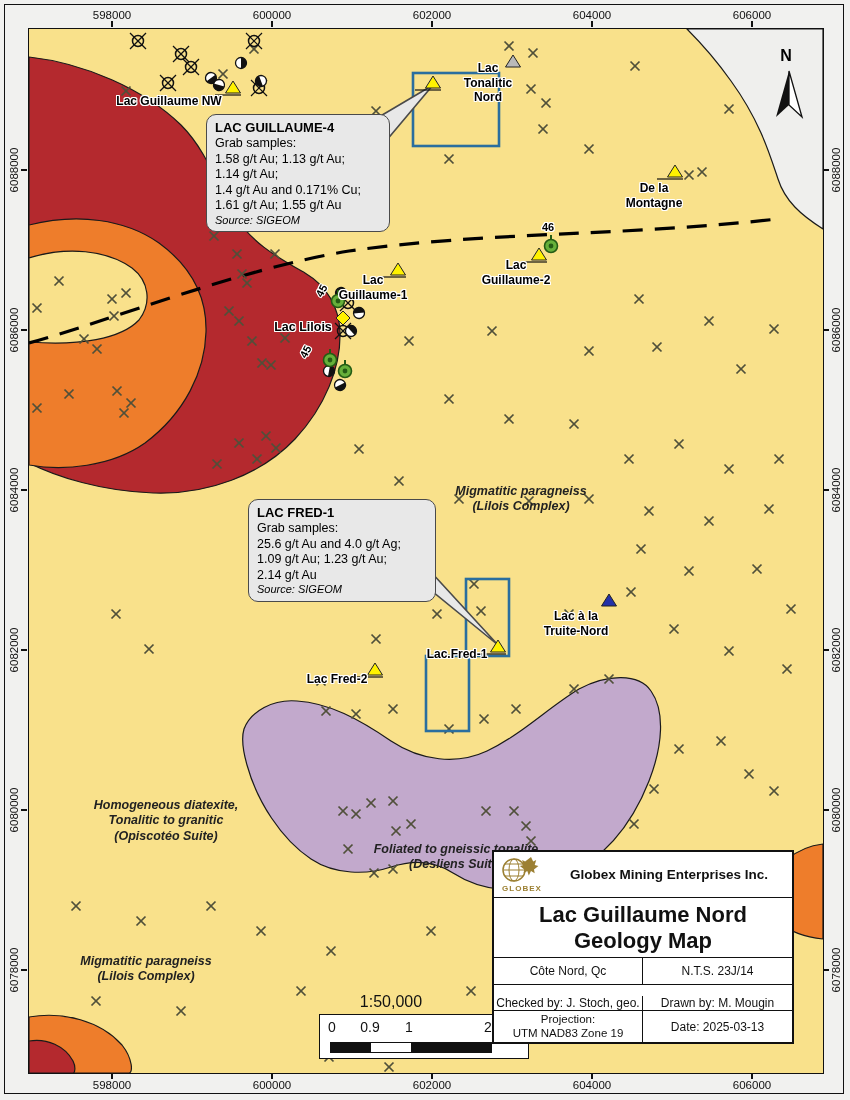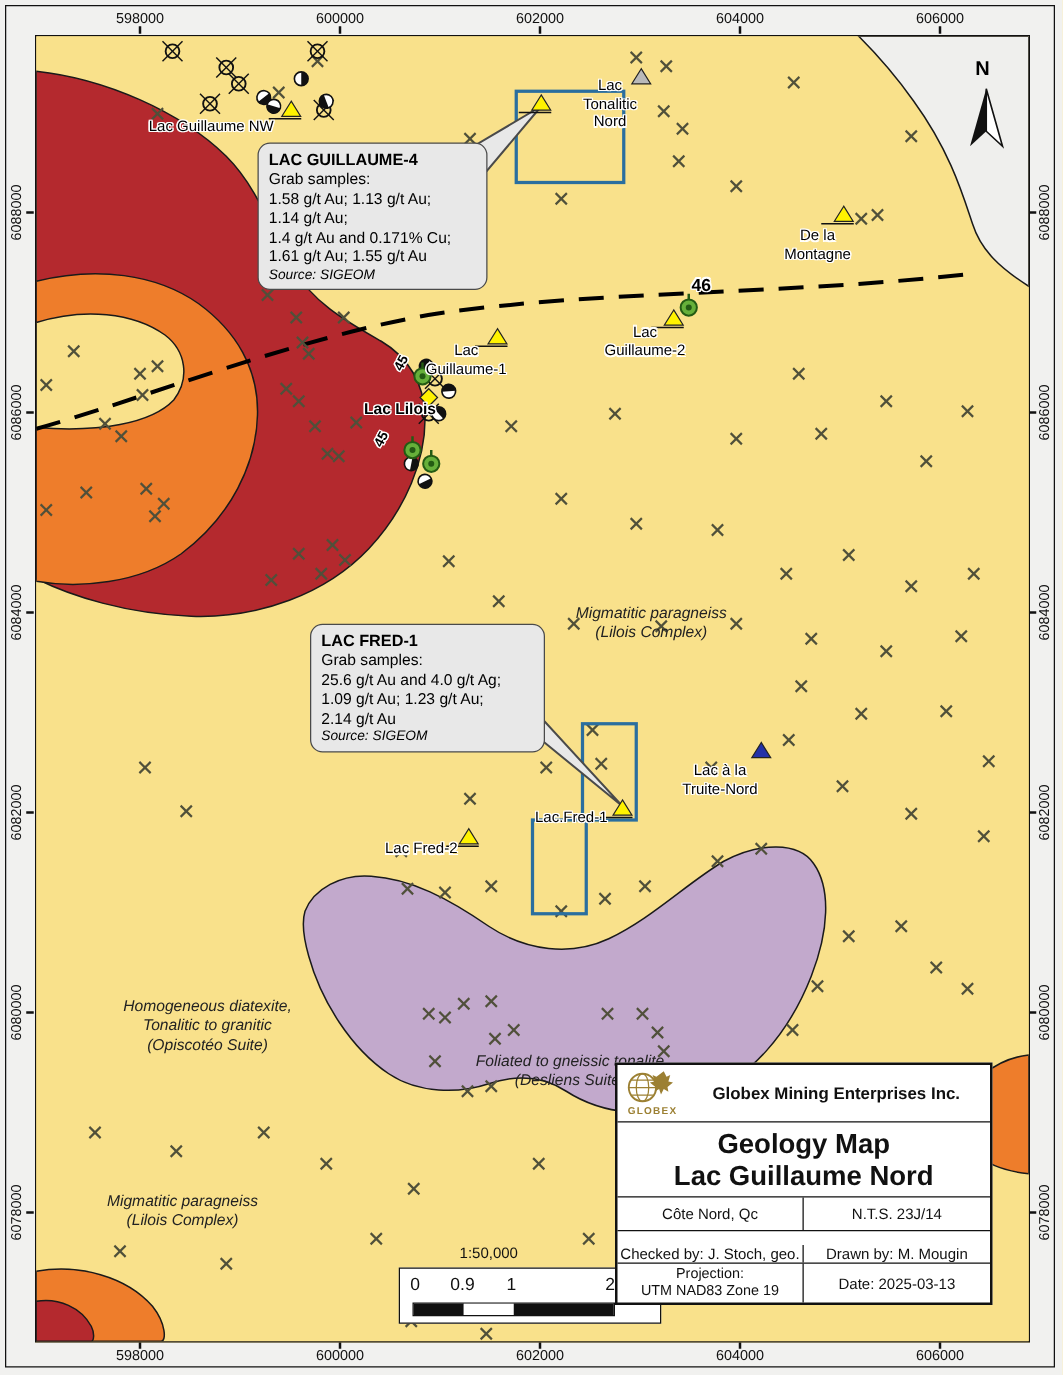--- a/index.html
+++ b/index.html
@@ -4,28 +4,28 @@
 <style>
   html,body{margin:0;padding:0;}
   .page{position:relative;width:850px;height:1100px;background:#F1F1EF;font-family:"Liberation Sans",sans-serif;overflow:hidden;}
   .outer-border{position:absolute;left:4px;top:4px;width:840px;height:1090px;border:1.6px solid #111;box-sizing:border-box;}
   .map{position:absolute;left:28px;top:28px;width:794px;height:1044px;border:1.6px solid #111;box-sizing:content-box;background:#F9E18B;}
   .map svg{position:absolute;left:0;top:0;}
   .axis-label{position:absolute;font-size:11.5px;color:#111;transform:translate(-50%,-50%);white-space:nowrap;}
   .axis-label.v{transform:translate(-50%,-50%) rotate(-90deg);}
   .tickv{position:absolute;width:1.6px;height:6px;background:#111;}
   .tickh{position:absolute;width:6px;height:1.6px;background:#111;}
-  .map-label{position:absolute;transform:translate(-50%,-50%);text-align:center;font-size:12px;line-height:1.22;color:#000;white-space:nowrap;z-index:4;}
+  .map-label{position:absolute;transform:translate(-50%,-50%);text-align:center;font-size:12px;line-height:1.22;color:#000;white-space:nowrap;z-index:4;font-weight:bold;}
   .halo{text-shadow:-1px -1px 0 #fff,1px -1px 0 #fff,-1px 1px 0 #fff,1px 1px 0 #fff,0 1px 0 #fff,0 -1px 0 #fff,1px 0 0 #fff,-1px 0 0 #fff;}
   .unit-label{font-style:italic;color:#222;font-size:12.5px;white-space:nowrap;z-index:2;}
   .bold{font-weight:bold;font-size:12.5px;}
   .callout{position:absolute;background:#E8E8E8;border:1.8px solid #4A4A4A;border-radius:10px;padding:5px 8px 4px 8px;font-size:12.5px;line-height:1.24;color:#000;z-index:5;}
   .callout .c-title{font-weight:bold;font-size:13px;}
   .callout .c-source{font-style:italic;font-size:11px;}
-  .scale-title{position:absolute;transform:translate(-50%,-50%);font-size:12px;color:#111;z-index:5;}
+  .scale-title{position:absolute;transform:translate(-50%,-50%);font-size:16px;color:#111;z-index:5;}
   .scalebox{position:absolute;background:#fff;border:1.6px solid #111;box-sizing:border-box;z-index:5;}
   .scalebox span{position:absolute;transform:translateX(-50%);font-size:14px;color:#111;top:4px;}
   .scalebar{position:absolute;left:10px;top:27px;width:160px;height:9px;border:1.2px solid #111;box-sizing:content-box;display:flex;background:#fff;}
   .sb-b{background:#111;height:100%;}
   .sb-w{background:#fff;height:100%;}
   .km{position:absolute;font-size:14px;color:#111;left:176px;top:22px;transform:none !important;}
   .titleblock{position:absolute;left:492px;top:850px;width:302px;height:194px;background:#fff;border:2px solid #111;box-sizing:border-box;z-index:6;color:#111;}
   .tb-row1{height:46px;border-bottom:1.6px solid #111;display:flex;align-items:center;box-sizing:border-box;}
   .tb-logo{width:56px;display:flex;flex-direction:column;align-items:center;justify-content:center;}
   .tb-logo-text{font-size:8px;font-weight:bold;letter-spacing:1px;color:#9C8033;margin-top:-2px;}
@@ -758,34 +758,34 @@
           <div>Montagne</div>
         </div>
         <div class="map-label halo" style="left: 487px; top: 244px;">
           <div>Lac</div>
           <div>Guillaume-2</div>
         </div>
         <div class="map-label halo" style="left: 344px; top: 259px;">
           <div>Lac</div>
           <div>Guillaume-1</div>
         </div>
-        <div class="map-label halo bold" style="left: 291px; top: 299px;">
+        <div class="map-label halo bold" style="left: 274px; top: 299px;">
           <div>Lac Lilois</div>
         </div>
         <div class="map-label halo" style="left: 428px; top: 625px;">
           <div>Lac.Fred-1</div>
         </div>
         <div class="map-label halo" style="left: 308px; top: 650px;">
           <div>Lac Fred-2</div>
         </div>
         <div class="map-label halo" style="left: 547px; top: 595px;">
           <div>Lac à la</div>
           <div>Truite-Nord</div>
         </div>
-        <div class="map-label halo" style="left: 532px; top: 199px; font-size: 14px; font-weight: 600; transform: translate(-50%, -50%) rotate(0deg);">
+        <div class="map-label halo" style="left: 519px; top: 199px; font-size: 11px; font-weight: 600; transform: translate(-50%, -50%) rotate(0deg);">
           <div>46</div>
         </div>
         <div class="map-label halo" style="left: 293px; top: 262px; font-size: 11px; font-weight: 600; transform: translate(-50%, -50%) rotate(-62deg);">
           <div>45</div>
         </div>
         <div class="map-label halo" style="left: 277px; top: 323px; font-size: 11px; font-weight: 600; transform: translate(-50%, -50%) rotate(-62deg);">
           <div>45</div>
         </div>
       </div>
 
@@ -840,22 +840,22 @@
           <line x1="5" y1="8" x2="23" y2="8" stroke="#9C8033" stroke-width="1"></line>
           <line x1="5" y1="20" x2="23" y2="20" stroke="#9C8033" stroke-width="1"></line>
           <path d="M31,1 l2.2,4.4 3,-1.5 -1.5,5.2 3.7,0.8 -4.4,3.7 0.7,3.7 -3.7,-2.2 -2.2,4.4 -1.5,-4.4 -3.7,2.2 0.7,-3.7 -4.4,-3.7 3.7,-0.8 -1.5,-5.2 3,1.5 Z" fill="#9C8033"></path>
         </svg>
         <div class="tb-logo-text">GLOBEX</div>
       </div>
       <div class="tb-company">Globex Mining Enterprises Inc.</div>
     </div>
     <div class="tb-row2">
       <div>
+        <div>Lac Guillaume Nord</div>
         <div>Geology Map</div>
-        <div>Lac Guillaume Nord</div>
       </div>
     </div>
     <div class="tb-row r3">
       <div class="tb-cell first">Côte Nord, Qc</div>
       <div class="tb-cell">N.T.S. 23J/14</div>
     </div>
     <div class="tb-row r4">
       <div class="tb-cell first">Checked by: J. Stoch, geo.</div>
       <div class="tb-cell">Drawn by: M. Mougin</div>
     </div>

